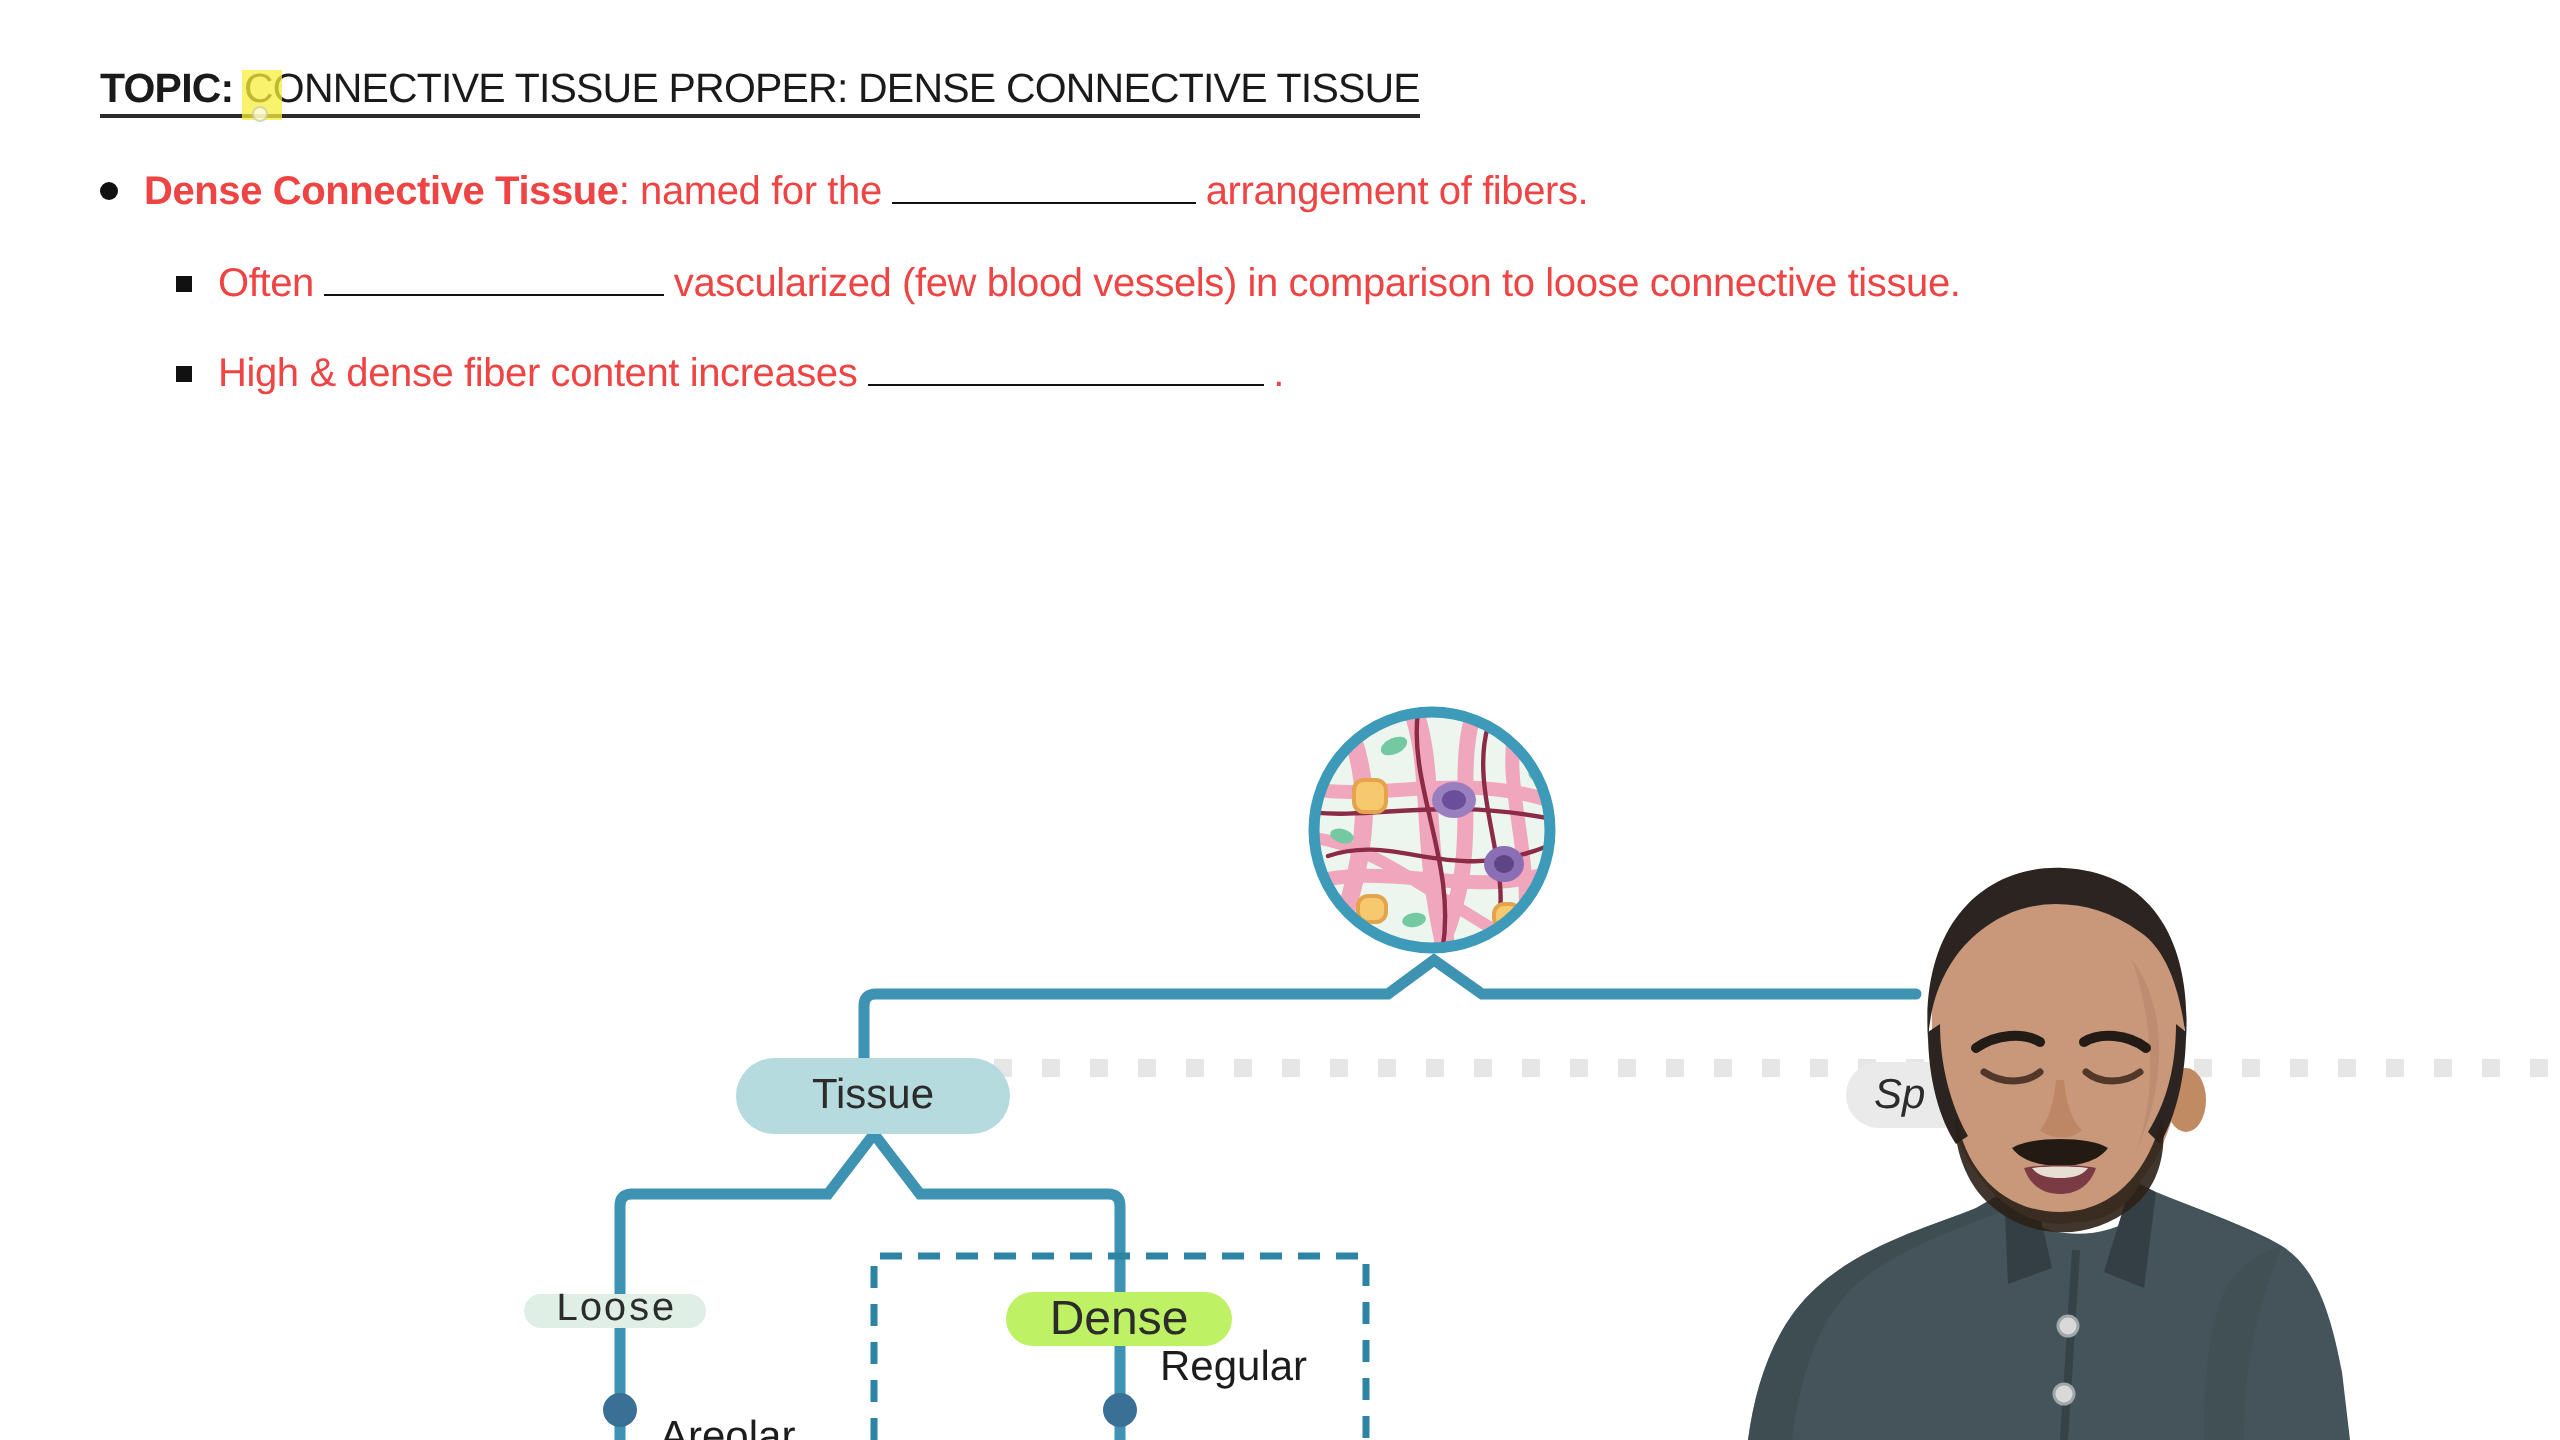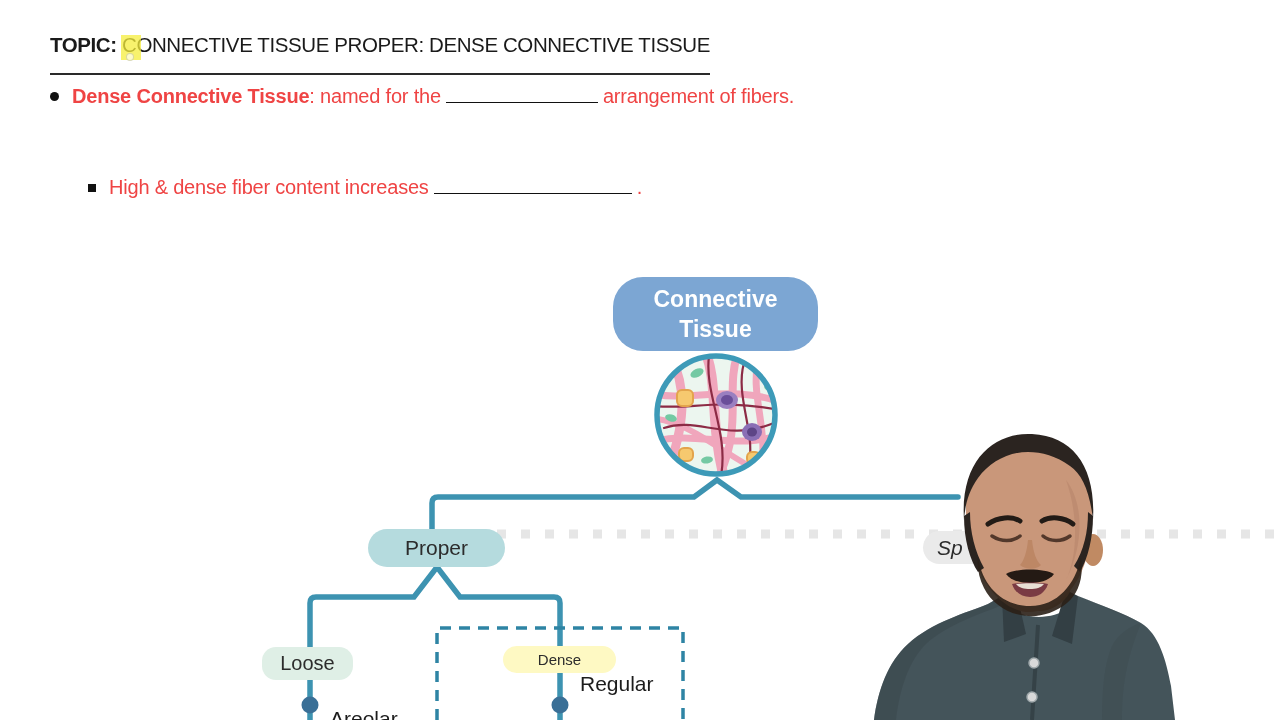--- a/index.html
+++ b/index.html
@@ -3,21 +3,21 @@
 <meta charset="utf-8">
 <style>
   * { margin: 0; padding: 0; box-sizing: border-box; }
   html, body { width: 1280px; height: 720px; overflow: hidden; background: #ffffff;
     font-family: "Liberation Sans", sans-serif; }
   #stage { position: relative; width: 1280px; height: 720px; background: #fff; }
 
   
   .title-row { position: absolute; left: 50px; top: 33px; font-size: 20.5px;
     letter-spacing: -0.4px; color: #1a1a1a; white-space: nowrap; }
-  .title-underline { border-bottom: 2px solid #2a2a2a; padding-bottom: 17px; }
+  .title-underline { border-bottom: 2px solid #2a2a2a; padding-bottom: 1px; }
   .b { font-weight: bold; }
   .hl { position: absolute; left: 121px; top: 35px; width: 20px; height: 25px;
     background: rgba(246,238,60,0.75); }
   .hl-dot { position: absolute; left: 126px; top: 53px; width: 8px; height: 8px;
     border-radius: 50%; background: rgba(255,255,252,0.65); border: 1px solid rgba(180,180,120,0.5); }
 
   .line { position: absolute; font-size: 20px; letter-spacing: -0.2px; color: #ef4444;
     white-space: nowrap; }
   .dot-bullet { display: inline-block; width: 9px; height: 9px; border-radius: 50%;
     background: #111; margin-right: 13px; vertical-align: 2px; }
@@ -30,24 +30,24 @@
   
   .pill { position: absolute; display: flex; align-items: center; justify-content: center;
     color: #2c2c2c; }
   .pill-root { left: 613px; top: 277px; width: 205px; height: 74px; border-radius: 30px;
     background: #7CA6D3; color: #ffffff; font-weight: bold; font-size: 23px;
     line-height: 1.32; text-align: center; flex-direction: column; }
   .pill-proper { left: 368px; top: 529px; width: 137px; height: 38px; border-radius: 19px;
     background: #B5DBDE; font-size: 21px; }
   .pill-sp { left: 923px; top: 531px; width: 82px; height: 33px; border-radius: 17px;
     background: #EAEAEA; font-size: 21px; justify-content: flex-start; padding-left: 14px; font-style: italic; }
-  .pill-loose { left: 262px; top: 647px; width: 91px; height: 33px; border-radius: 14px;
-    background: #DFEFE6; font-size: 20px; }
+  .pill-loose { left: 262px; top: 647px; width: 91px; height: 17px; border-radius: 14px;
+    background: #DFEFE6; font-size: 20px; font-family: Liberation Mono, monospace; }
   .pill-dense { left: 503px; top: 646px; width: 113px; height: 27px; border-radius: 14px;
-    background: #fef9c3; font-size: 15px; }
+    background: #bef264; font-size: 24px; }
   .leaf-label { position: absolute; font-size: 21px; color: #1c1c1c; }
   .lbl-areolar { left: 330px; top: 707px; text-decoration: underline; }
   .lbl-regular { left: 580px; top: 672px; }
 
   .abs-svg { position: absolute; pointer-events: none; }
 </style>
 </head>
 <body>
 
 <div id="stage">
@@ -60,20 +60,23 @@
     <span class="title-underline"><span class="b">TOPIC:</span>
     <span>CONNECTIVE TISSUE PROPER: DENSE CONNECTIVE TISSUE</span></span>
   </div>
   <div class="hl"></div>
   <div class="hl-dot"></div>
 
   <div class="line" style="left:50px; top:85px;">
     <span class="dot-bullet"></span><span class="b">Dense Connective Tissue</span><span>: named for the</span><span class="blank w155"></span><span>arrangement of fibers.</span>
   </div>
 
+  <div class="line" style="left:88px; top:131px;">
+    <span class="sq-bullet"></span><span>Often</span><span class="blank w172"></span><span>vascularized (few blood vessels) in comparison to loose connective tissue.</span>
+  </div>
 
   <div class="line" style="left:88px; top:176px;">
     <span class="sq-bullet"></span><span>High &amp; dense fiber content increases</span><span class="blank w200"></span><span>.</span>
   </div>
 
 
   <svg class="abs-svg" style="left:0;top:0" width="1280" height="720" viewBox="0 0 1280 720">
 
     <path d="M 432 531 L 432 503 Q 432 497 438 497 L 694 497 L 717 480 L 741 497 L 958 497" stroke="#3D93B1" stroke-width="5.5" fill="none" stroke-linecap="round"></path>
 
@@ -123,27 +126,23 @@
       <ellipse cx="58" cy="112" rx="6" ry="3.5" fill="#74C9A3" transform="rotate(-10 58 112)"></ellipse>
       <ellipse cx="120" cy="40" rx="5" ry="3" fill="#74C9A3" transform="rotate(20 120 40)"></ellipse>
     </g>
     <circle cx="67" cy="67" r="59" fill="none" stroke="#3D9AB8" stroke-width="5.5"></circle>
   </svg>
 
   <div class="pill pill-sp">
     <span>Sp</span>
   </div>
 
-  <div class="pill pill-root">
-    <span>Connective</span>
+
+  <div class="pill pill-proper">
     <span>Tissue</span>
-  </div>
-
-  <div class="pill pill-proper">
-    <span>Proper</span>
   </div>
 
   <div class="pill pill-loose">
     <span>Loose</span>
   </div>
 
   <div class="pill pill-dense">
     <span>Dense</span>
   </div>
 

